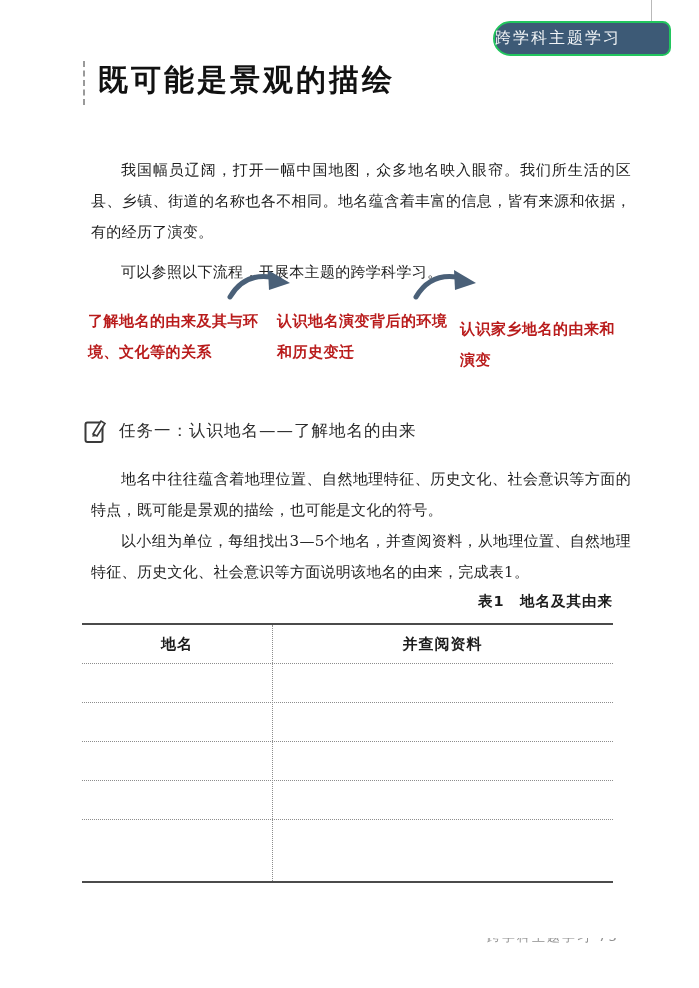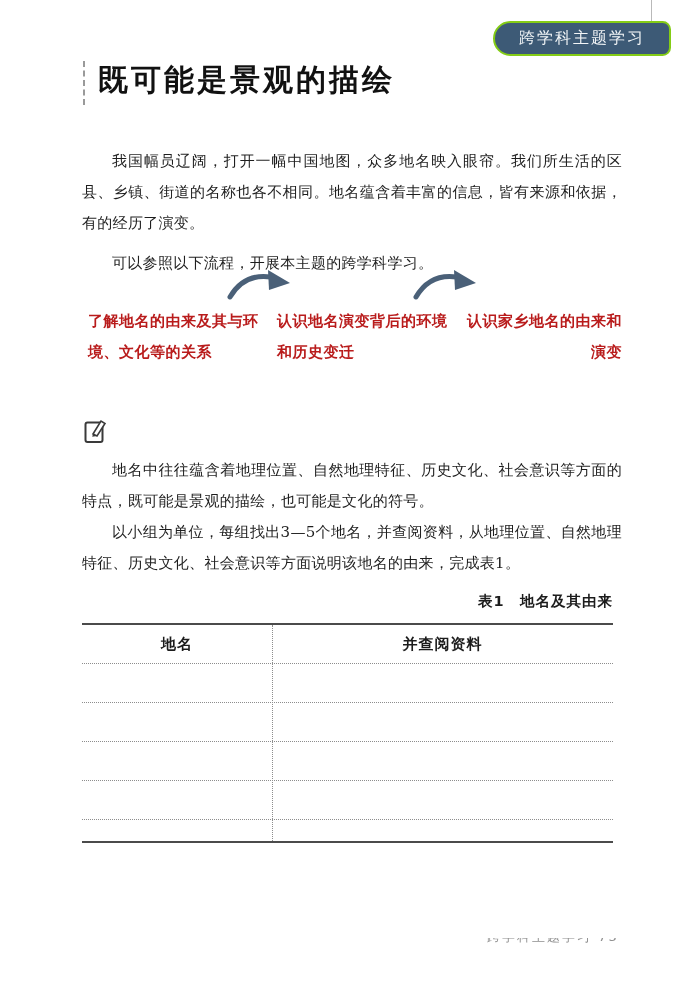--- a/index.html
+++ b/index.html
@@ -13,24 +13,24 @@
   }
   .abs { position:absolute; }
 
   
   .scan-line { left:651px; top:0; width:1px; height:23px; background:#b9b9b9; }
 
   
   .badge {
     left:493px; top:21px; width:178px; height:35px;
     background:#3d5a76;
-    border:2px solid #84cc16;
+    border:2px solid #22c55e;
     box-sizing:border-box;
     border-radius:19px 9px 9px 19px;
-    display:flex; align-items:center; justify-content:center;
+    display:flex; align-items:center; 
   }
   .badge span {
     color:#f2f5f7; font-family:"DejaVu Sans", sans-serif;
     font-size:16px; letter-spacing:2px; font-weight:500;
   }
 
   
   .title-bar {
     left:83px; top:61px; width:0; height:44px;
     border-left:2px dashed #9a9a9a;
@@ -38,38 +38,38 @@
   .page-title {
     left:98px; top:60px; margin:0;
     font-size:30px; font-weight:bold; letter-spacing:3px;
     color:#111;
   }
 
   
   .para {
     left:82px; width:540px;
     font-size:15px; line-height:31px; letter-spacing:0.3px;
-    text-align:justify; margin:0;
+    text-align:justify; margin:9px;
   }
   .indent { text-indent:2em; }
   .p1 { top:146px; }
   .p2 { top:248px; }
   .p3 { top:455px; }
   .p4 { top:517px; }
 
   
   .flow-step {
     position:absolute;
     font-family:"DejaVu Sans", sans-serif;
     font-size:15px; font-weight:600; line-height:31px;
     color:#b91c1c; letter-spacing:0.5px;
   }
   .step1 { left:88px;  top:306px; width:176px; }
   .step2 { left:277px; top:306px; width:176px; }
-  .step3 { left:460px; top:306px; width:162px;text-align:right; }
+  .step3 { left:460px; top:314px; width:162px; }
   .flow-arrow { width:66px; height:32px; }
   .arrow1 { left:227px; top:268px; }
   .arrow2 { left:413px; top:268px; }
 
   
   .task-row {
     left:84px; top:418px; display:flex; align-items:center; gap:12px;
   }
   .task-icon { width:23px; height:26px; flex:0 0 auto; }
   .task-heading {
@@ -78,21 +78,21 @@
   }
 
   
   .tbl-caption {
     left:82px; top:592px; width:531px; margin:0;
     text-align:right;
     font-family:"DejaVu Sans", sans-serif;
     font-size:14.5px; font-weight:700; color:#1c1c1c; letter-spacing:1px;
   }
   .tbl {
-    left:82px; top:623px; width:531px; height:220px;
+    left:82px; top:623px; width:531px; height:260px;
     border-top:2px solid #4b4b4b;
     border-bottom:2px solid #4b4b4b;
     box-sizing:border-box;
   }
   .tbl-vdivider {
     position:absolute; left:190px; top:0; bottom:0; width:0;
     border-left:1px dotted #8d8d8d;
   }
   .tbl-header {
     display:flex; height:38px;
@@ -145,20 +145,21 @@
   <div class="flow-step step1">了解地名的由来及其与环境、文化等的关系</div>
   <div class="flow-step step2">认识地名演变背后的环境和历史变迁</div>
   <div class="flow-step step3">认识家乡地名的由来和演变</div>
 
   <div class="abs task-row">
     <svg class="task-icon" viewBox="0 0 23 26">
       <rect x="1.5" y="4.5" width="17" height="19.5" rx="2" fill="none" stroke="#3a3a3a" stroke-width="2"></rect>
       <polygon points="9,16 17,3 21,5.5 13,18" fill="#ffffff" stroke="#3a3a3a" stroke-width="1.6"></polygon>
       <polygon points="8.2,18.8 9,16 13,18" fill="#3a3a3a"></polygon>
     </svg>
+    <span class="task-heading">任务一：认识地名——了解地名的由来</span>
   </div>
 
   <p class="abs para indent p3">地名中往往蕴含着地理位置、自然地理特征、历史文化、社会意识等方面的特点，既可能是景观的描绘，也可能是文化的符号。</p>
   <p class="abs para indent p4">以小组为单位，每组找出3—5个地名，并查阅资料，从地理位置、自然地理特征、历史文化、社会意识等方面说明该地名的由来，完成表1。</p>
 
   <p class="abs tbl-caption">表1　地名及其由来</p>
   <div class="abs tbl">
     <div class="tbl-vdivider"></div>
     <div class="tbl-header">
       <div class="cell cell-name">地名</div>

